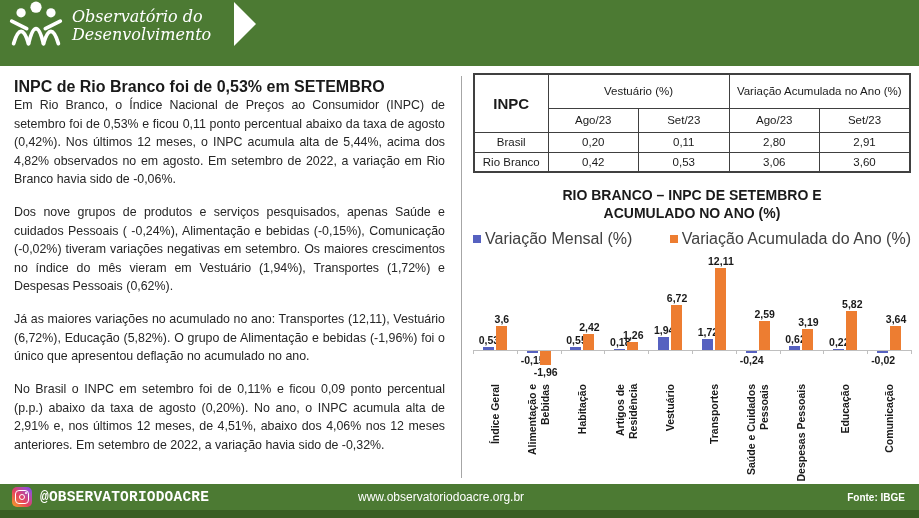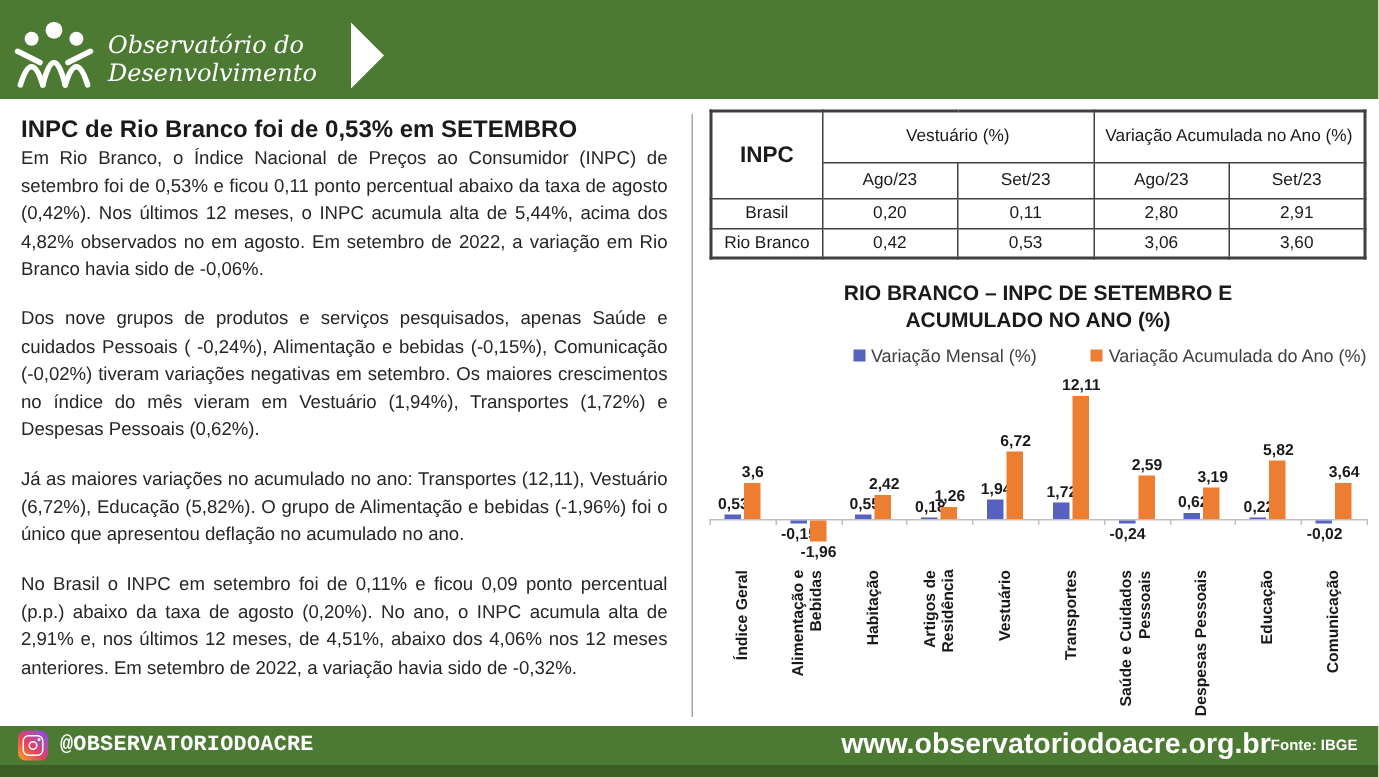--- a/index.html
+++ b/index.html
@@ -1,20 +1,20 @@
 <!DOCTYPE html>
 <html><head>
 <meta charset="utf-8">
 <style>
   * { margin: 0; padding: 0; box-sizing: border-box; }
   html, body { width: 919px; height: 518px; overflow: hidden; background: #fff;
     font-family: "Liberation Sans", sans-serif; }
 
   
-  .header { height: 66px; background: #4C7A33; display: flex; align-items: flex-end; position: relative; }
+  .header { height: 66px; background: #4C7A33; display: flex; align-items: flex-start; position: relative; }
   .logo-wrap { display: flex; align-items: center; gap: 8px; padding-left: 8px; width: 230px; flex: 0 0 auto; }
   .logo-text { color: #fff; font-style: italic; font-size: 16px; line-height: 1.15;
     font-family: "DejaVu Serif", serif; white-space: nowrap; }
   .chevron { flex: 0 0 auto; margin-left: 2px; }
   .header-title { flex: 1; color: #fff; font-weight: bold; font-size: 20px; letter-spacing: 0.2px;
     text-align: left; padding-left: 28px; }
   .month-wrap { display: flex; align-items: center; gap: 8px; padding-right: 18px; }
   .month-label { color: #fff; font-weight: bold; font-size: 16px; }
 
   
@@ -32,21 +32,21 @@
     border: 2px solid #404040; font-size: 11.5px; color: #1a1a1a; }
   table.inpc td { border: 1px solid #404040; text-align: center; padding: 3px 2px; }
   table.inpc .corner { font-weight: bold; font-size: 15px; width: 74px; }
   table.inpc .grouphead { height: 34px; }
   table.inpc .subhead td { height: 24px; }
   table.inpc .datarow td { height: 20px; }
 
   
   .chart-title { margin-top: 13px; text-align: center; font-weight: bold; font-size: 14px;
     color: #1a1a1a; max-width: 310px; margin-left: auto; margin-right: auto; line-height: 1.3; }
-  .legend { display: flex; justify-content: flex-end; gap: 36px; margin-top: 8px; font-size: 12px; color: #404040; }
+  .legend { display: flex; justify-content: space-between; gap: 36px; margin-top: 8px; font-size: 16px; color: #404040; }
   .legend-item { display: flex; align-items: center; gap: 4px; }
   .legend-swatch { width: 8px; height: 8px; display: inline-block; }
 
   .chart-plot { position: relative; height: 130px; margin-top: 4px; }
   .axis-line { position: absolute; left: 0; right: 0; top: 98px; height: 1px; background: #bfbfbf; }
   .tick { position: absolute; top: 98px; width: 1px; height: 4px; background: #bfbfbf; }
   .chart-group { position: absolute; top: 0; height: 130px; width: 10%; }
   .bar { position: absolute; width: 11px; }
   .bar-label { position: absolute; width: 38px; text-align: center; font-weight: bold;
     font-size: 10.5px; color: #1a1a1a; white-space: nowrap; }
@@ -60,21 +60,21 @@
   .footer { height: 26px; background: #4C7A33; display: flex; align-items: center; color: #fff; }
   .footer-left { display: flex; align-items: center; gap: 8px; padding-left: 12px; width: 358px; flex: 0 0 auto; font-family: Liberation Mono, monospace; }
   .insta { width: 20px; height: 20px; border-radius: 5px;
     background: linear-gradient(45deg, #f5a623 0%, #e4405f 45%, #a34fc4 80%, #7a3ff0 100%);
     display: flex; align-items: center; justify-content: center; }
   .insta-inner { width: 14px; height: 14px; border: 1.6px solid #fff; border-radius: 4px;
     display: flex; align-items: center; justify-content: center; position: relative; }
   .insta-lens { width: 6px; height: 6px; border: 1.5px solid #fff; border-radius: 50%; }
   .insta-dot { position: absolute; top: 1px; right: 1px; width: 2px; height: 2px; background: #fff; border-radius: 50%; }
   .handle { font-weight: bold; font-size: 14.5px; letter-spacing: 0.2px; }
-  .website { flex: 1; font-weight: bold; font-size: 19px; text-align: right; }
+  .website { flex: 1; font-weight: normal; font-size: 12px; }
   .source { padding-right: 14px; font-weight: bold; font-size: 10px; }
   .bottom-strip { height: 8px; background: #3A5E23; }
 </style>
 </head>
 <body>
 
 <div class="header">
   <div class="logo-wrap">
     <span>
       <svg width="56" height="48" viewBox="0 0 60 50">

